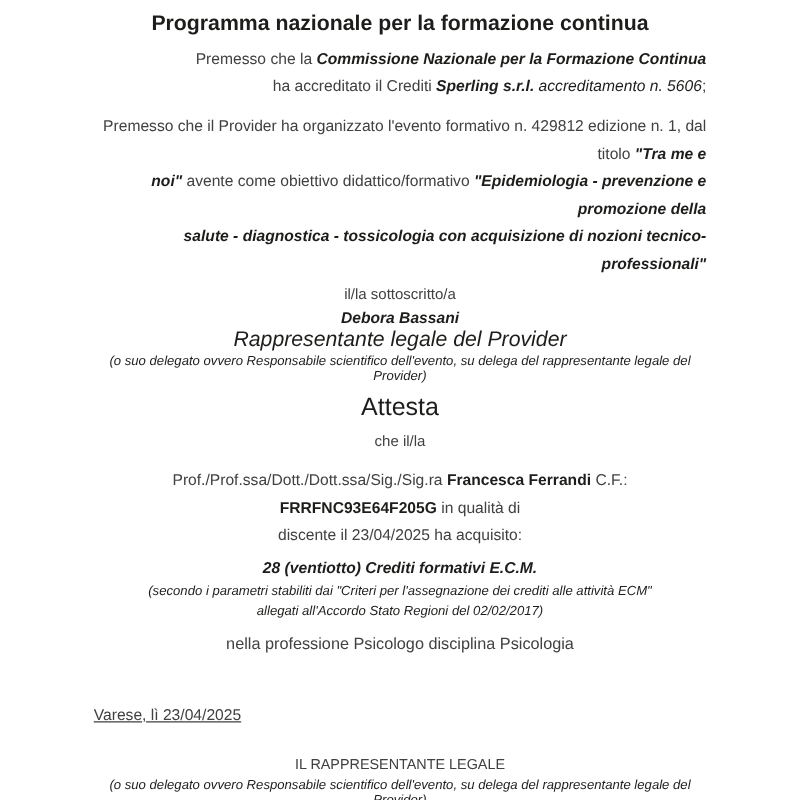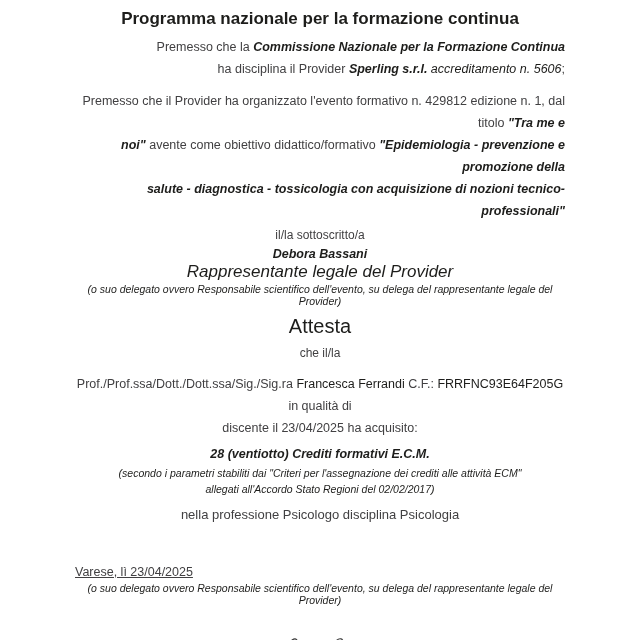--- a/index.html
+++ b/index.html
@@ -20,21 +20,21 @@
   .title {
     font-size:17px; line-height:22px; font-weight:bold;
     color:#1d1d1b; text-align:center;
   }
 
   .body-par { font-size:12.5px; line-height:22px; color:#414042; }
   .premise1 { margin-top:6px; }
   .premise2 { margin-top:10px; }
 
   .bi { font-weight:bold; font-style:italic; color:#1d1d1b; }
-  .b  { font-weight:normal; color:#1d1d1b; }
+  .b  { font-weight:bold; color:#1d1d1b; }
   .i  { font-style:italic; color:#1d1d1b; }
 
   .sig-intro  { margin-top:6px;  font-size:12px;   line-height:14px; }
   .sig-name   { margin-top:5px;  font-size:12.5px; line-height:14px; font-weight:bold; font-style:italic; color:#1d1d1b; }
   .sig-role   { margin-top:4px;  font-size:17px; line-height:13px; font-style:italic; color:#1d1d1b; }
   .sig-note   { margin-top:5px;  font-size:10.5px; line-height:12px; font-style:italic; color:#1d1d1b; }
 
   .attesta    { margin-top:7px;  font-size:20px;   line-height:24px; font-weight:normal; color:#1d1d1b;text-align:center; }
   .che        { margin-top:8px;  font-size:12px;   line-height:14px; }
 
@@ -55,21 +55,21 @@
 <body>
 
 <div class="page">
 
   <div class="title">
     <div>Programma nazionale per la formazione continua</div>
   </div>
 
   <div class="body-par premise1 left">
     <div><span>Premesso che la </span><span class="bi">Commissione Nazionale per la Formazione Continua</span></div>
-    <div><span>ha disciplina il Provider </span><span class="bi">Sperling s.r.l.</span><span class="i"> accreditamento n. 5606</span><span>;</span></div>
+    <div><span>ha accreditato il Crediti </span><span class="bi">Sperling s.r.l.</span><span class="i"> accreditamento n. 5606</span><span>;</span></div>
   </div>
 
   <div class="body-par premise2 left">
     <div><span>Premesso che il Provider ha organizzato l'evento formativo n. 429812 edizione n. 1, dal titolo </span><span class="bi">"Tra me e</span></div>
     <div><span class="bi">noi"</span><span> avente come obiettivo didattico/formativo </span><span class="bi">"Epidemiologia - prevenzione e promozione della</span></div>
     <div><span class="bi">salute - diagnostica - tossicologia con acquisizione di nozioni tecnico-professionali"</span></div>
   </div>
 
   <div class="sig-intro center">il/la sottoscritto/a</div>
   <div class="sig-name center">Debora Bassani</div>
@@ -88,20 +88,21 @@
 
   <div class="criteria center">
     <div>(secondo i parametri stabiliti dai "Criteri per l'assegnazione dei crediti alle attività ECM"</div>
     <div>allegati all'Accordo Stato Regioni del 02/02/2017)</div>
   </div>
 
   <div class="profession center">nella professione Psicologo disciplina Psicologia</div>
 
   <div class="place-date">Varese, lì 23/04/2025</div>
 
+  <div class="legal-title center">IL RAPPRESENTANTE LEGALE</div>
   <div class="legal-note center">(o suo delegato ovvero Responsabile scientifico dell'evento, su delega del rappresentante legale del Provider)</div>
 
   <div class="signature-wrap">
     <svg width="118" height="40" viewBox="0 0 118 40" fill="none" xmlns="http://www.w3.org/2000/svg">
       <g stroke="#3a3a3a" stroke-width="1.1" stroke-linecap="round" fill="none">
 
         <path d="M31 6 C35 3.5, 37.5 5.5, 36 12 C33.5 22, 27 30, 20 32.5 C14 34, 11.5 28.5, 17 23.5 C23.5 17.5, 34 13, 44 14.5"></path>
 
         <path d="M44 14.5 C30 10.5, 6.5 18, 3 27 C1 32.5, 11.5 35, 25.5 30.5 C43 24.5, 57 17, 59.5 22 C60.5 25.5, 52.5 29.5, 48.5 26.5"></path>
 

